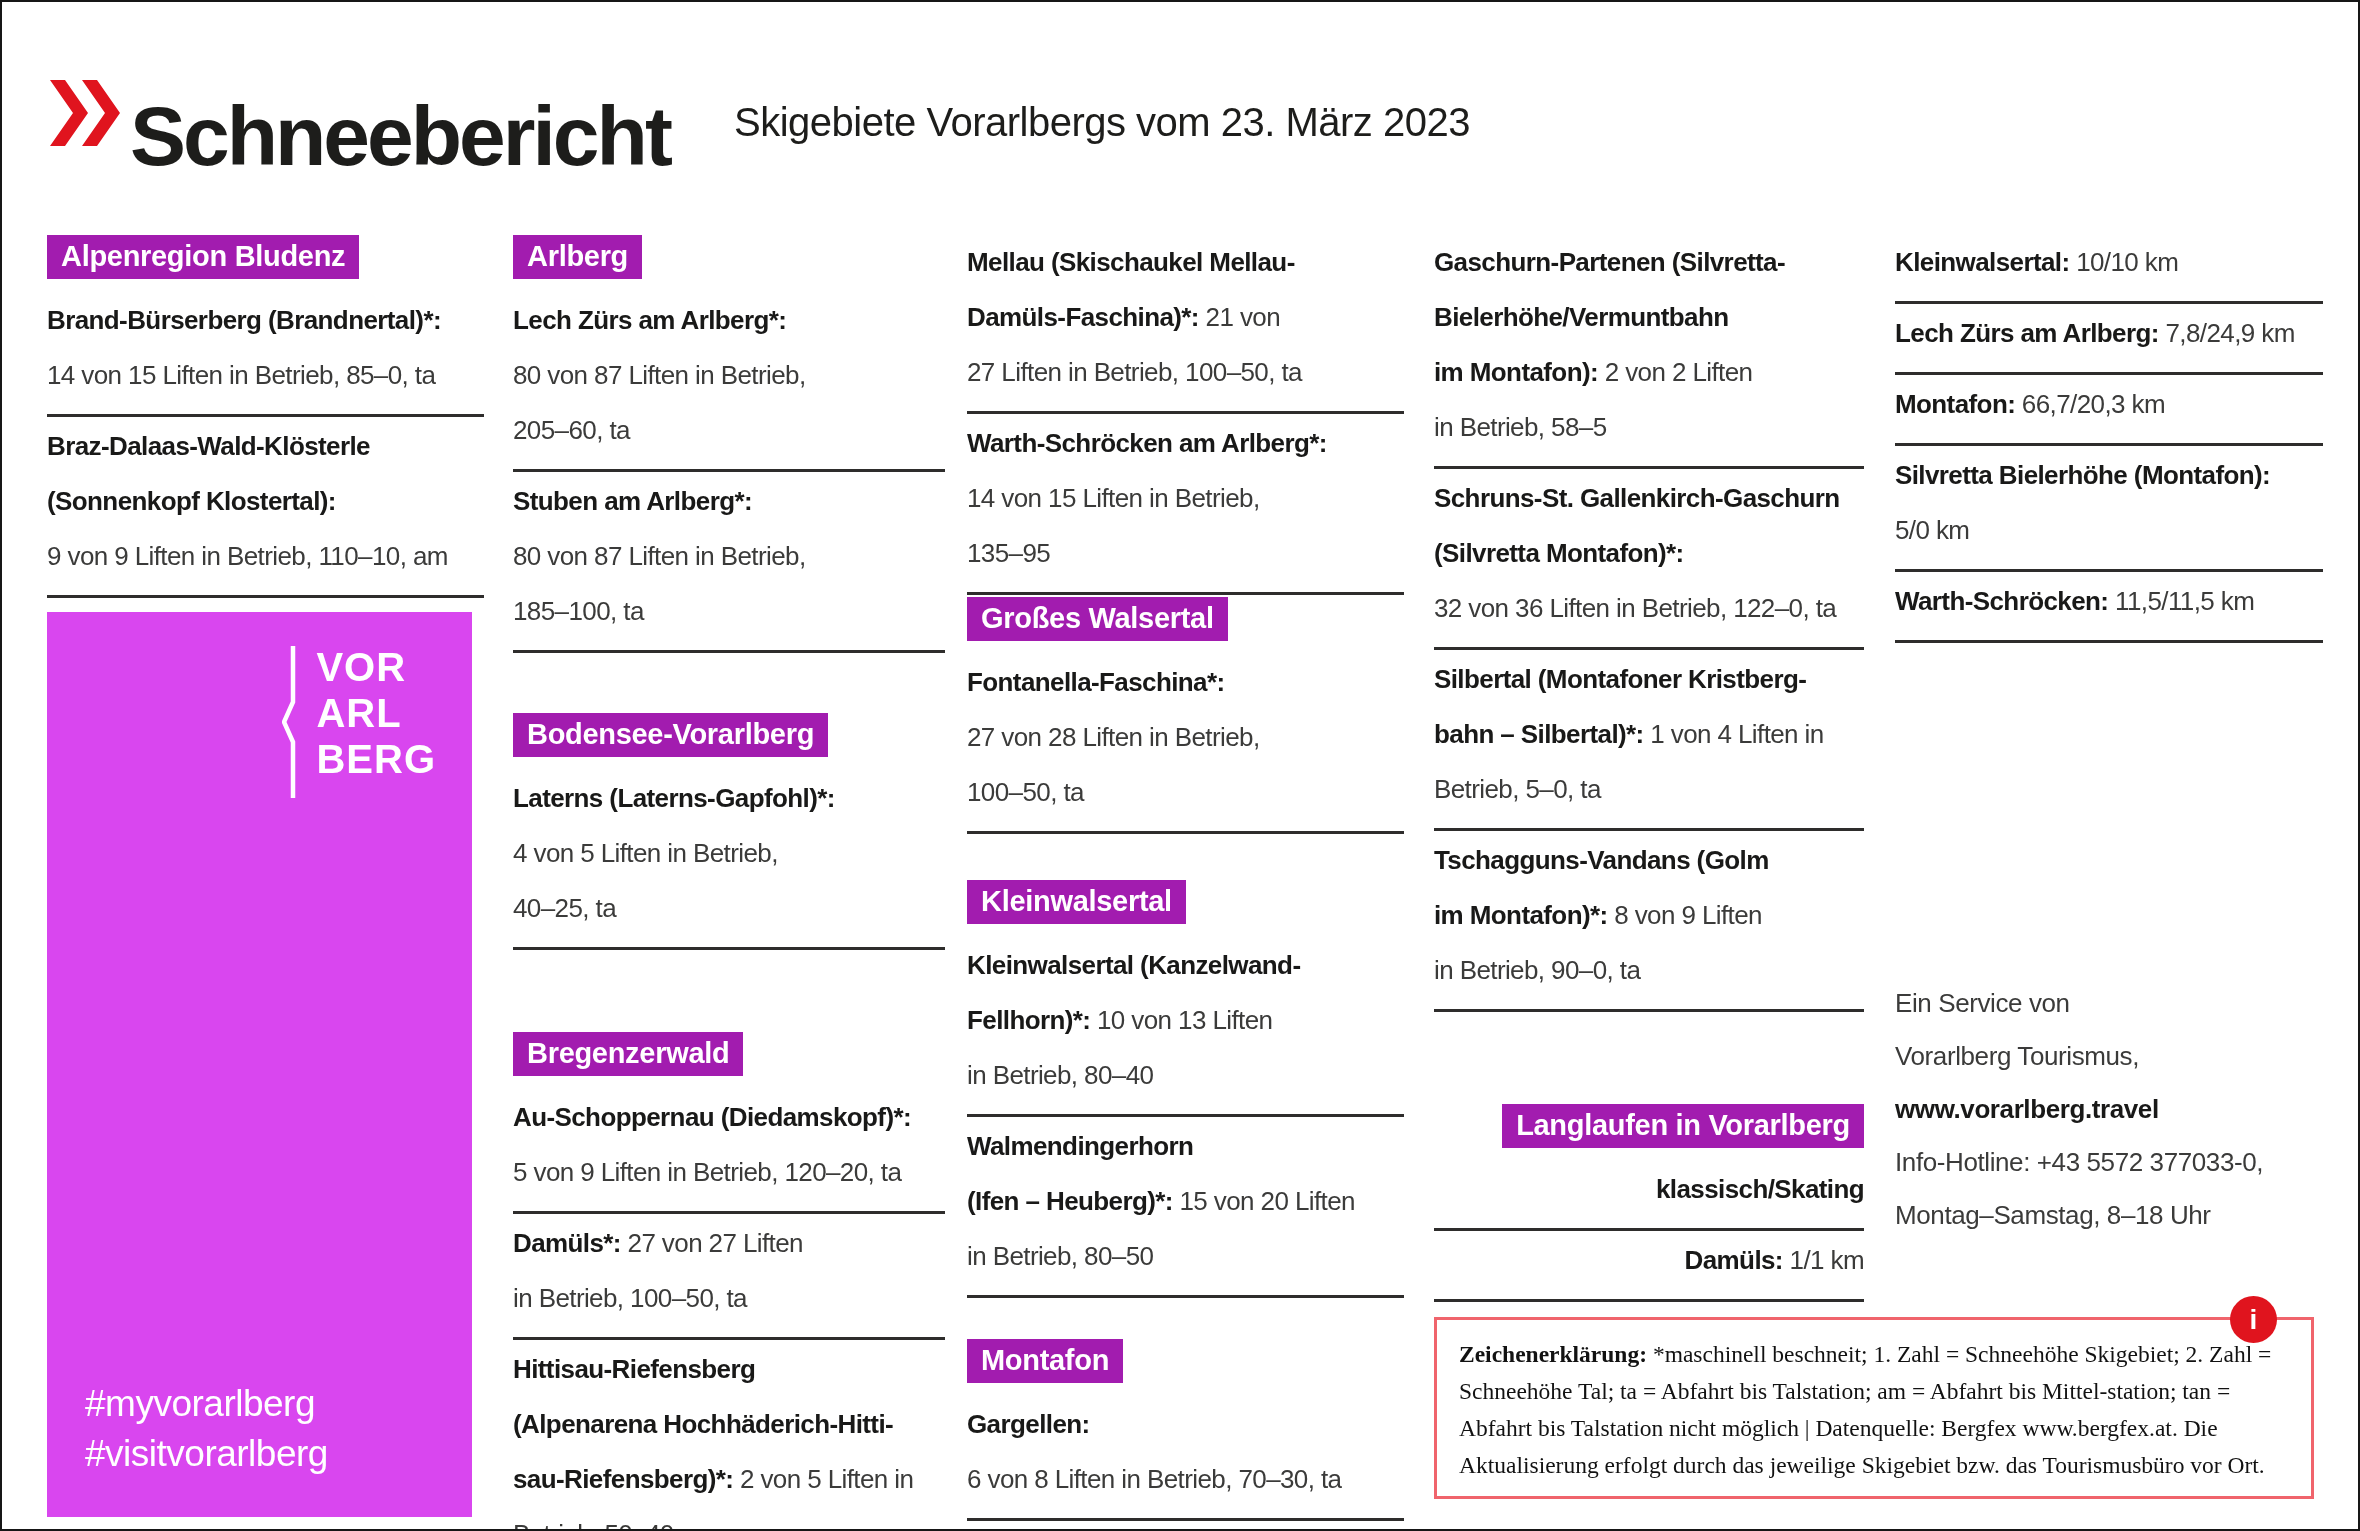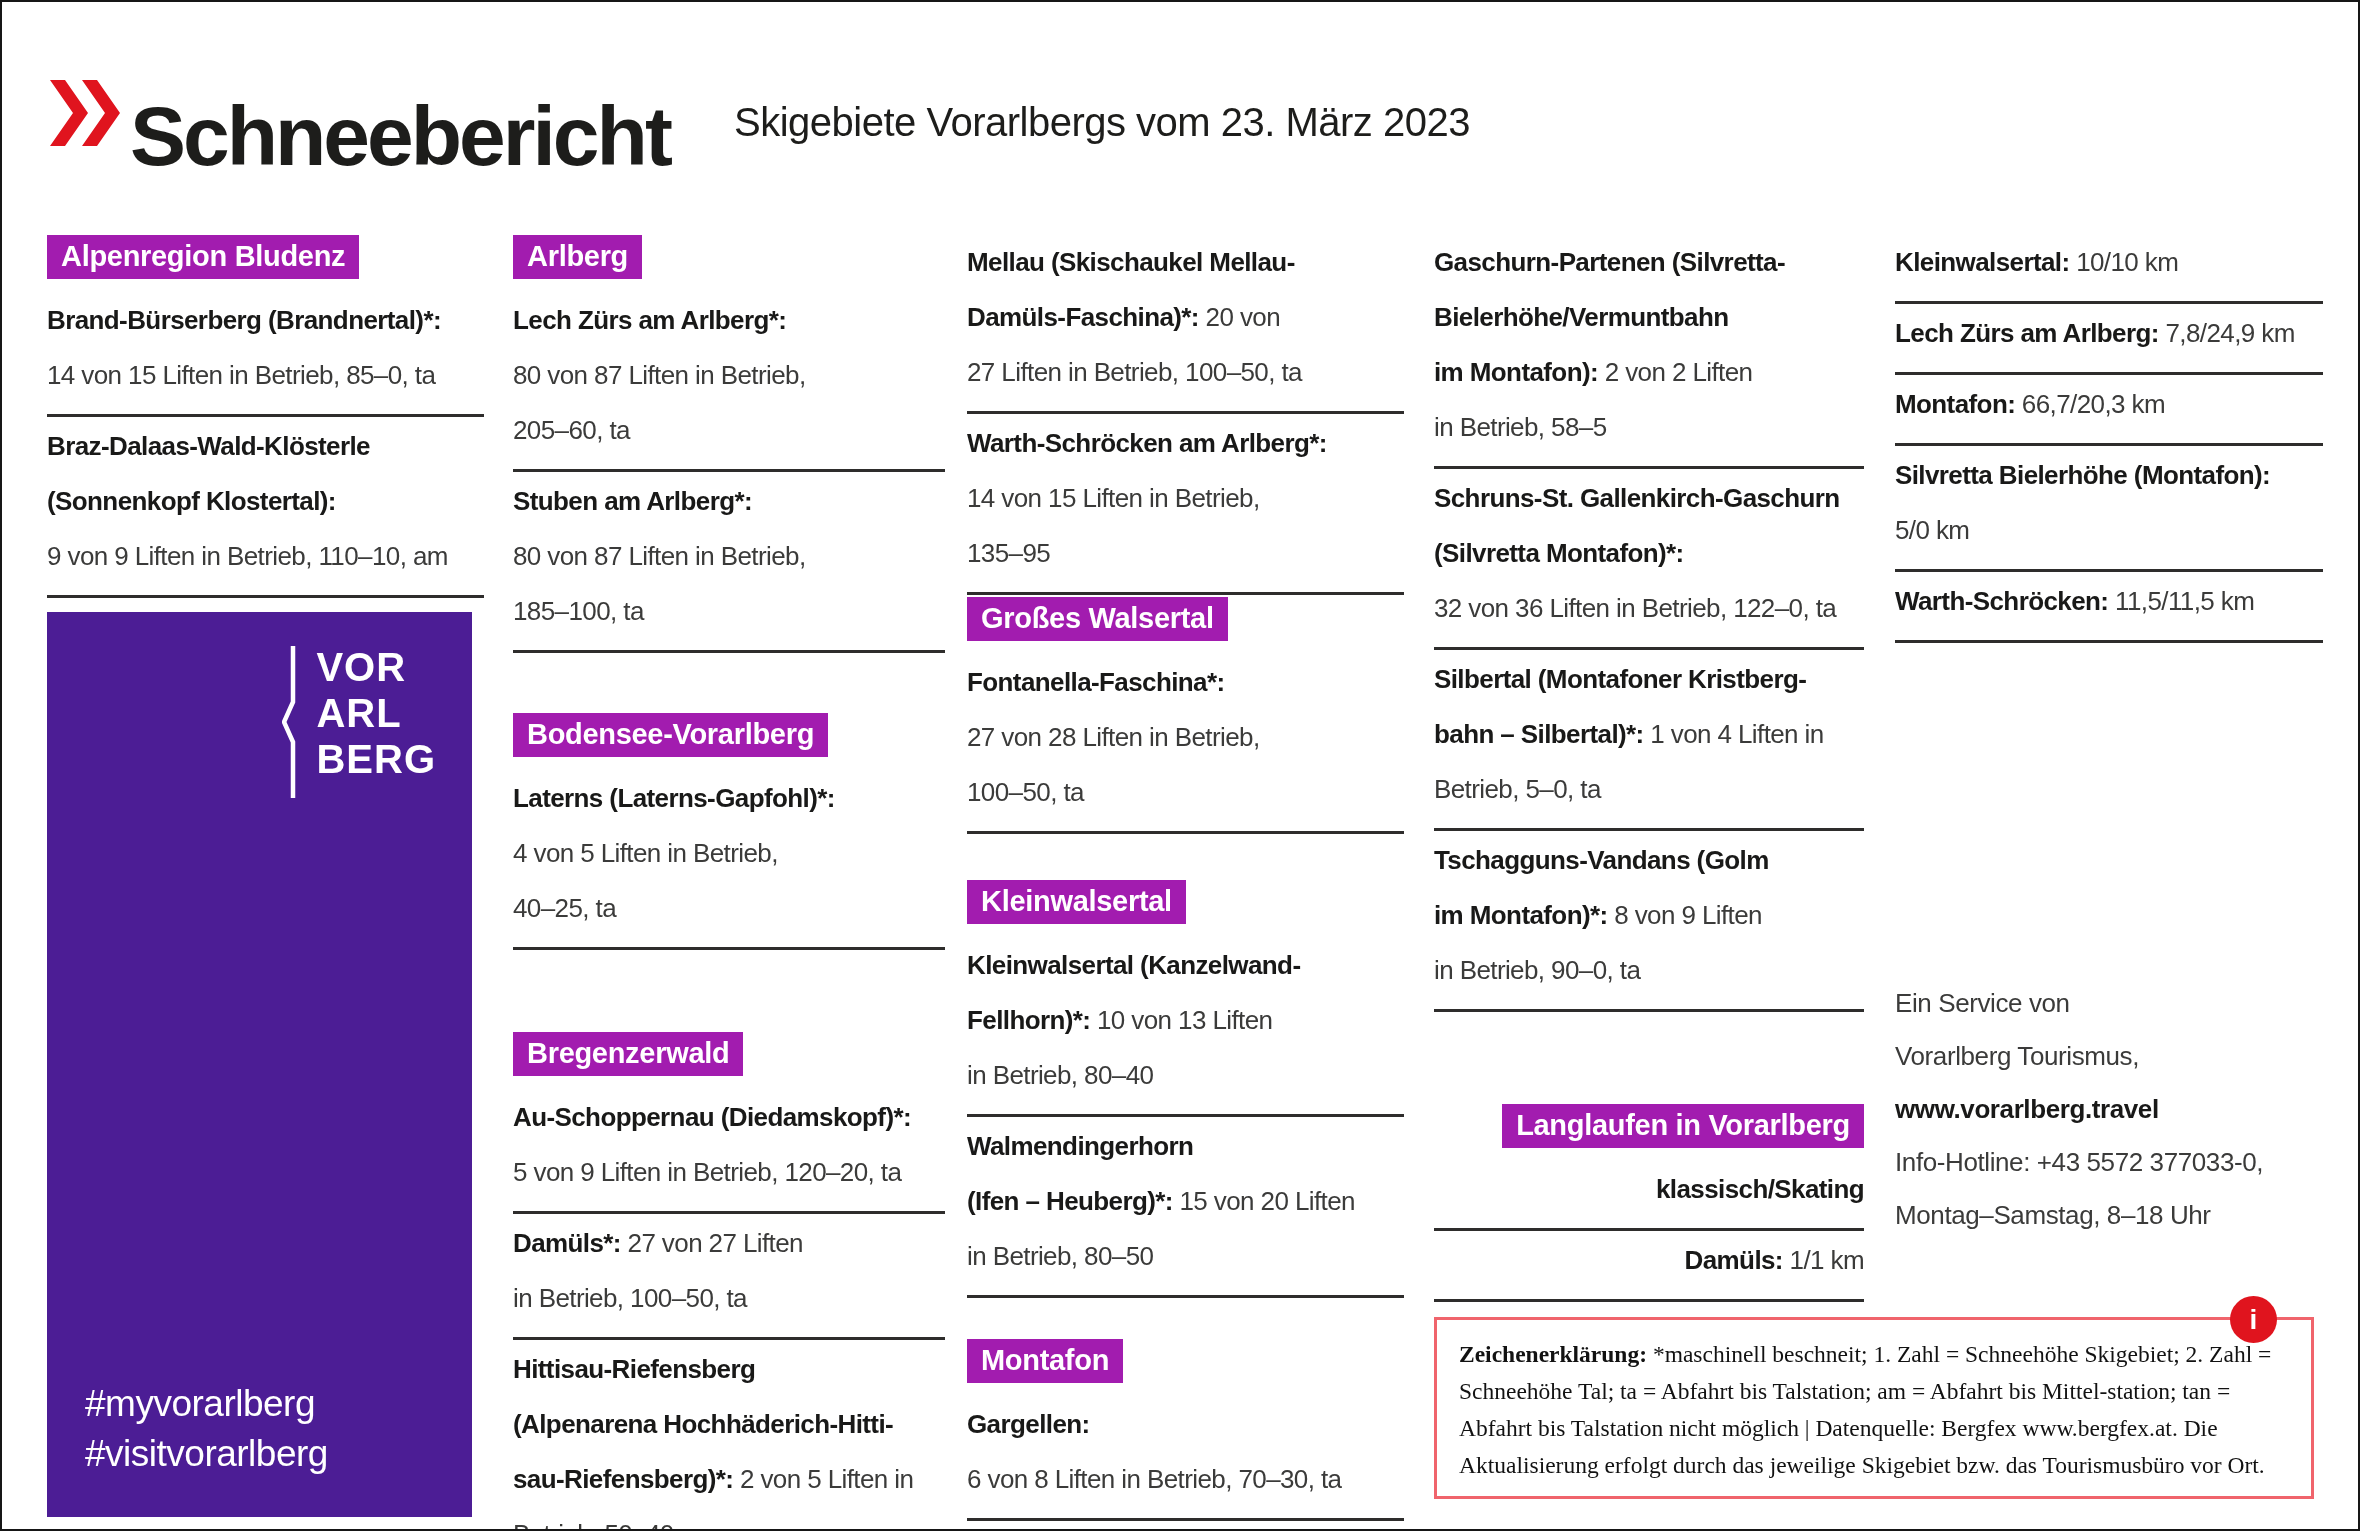--- a/index.html
+++ b/index.html
@@ -37,21 +37,21 @@
     letter-spacing:-0.3px;
   }
   .entry{
     border-bottom:3px solid #2e2d2c; padding-bottom:11px; margin-bottom:2px;
   }
   .ln{font-size:26px; line-height:55px; white-space:nowrap; letter-spacing:-0.6px; color:#3b3b3a;}
   .seg.b{font-weight:bold; color:#191918;}
   
   .brand-box{
     position:absolute; left:45px; top:610px; width:425px; height:905px;
-    background:#4c1d95;
+    background:#d946ef;
   }
   .brand-logo{position:absolute; top:32px; right:36px; display:flex; align-items:flex-start;}
   .brand-logo svg{margin-right:16px; margin-top:2px;}
   .logo-text div{
     color:#ffffff; font-weight:bold; font-size:40px; line-height:46px; letter-spacing:1px;
   }
   .hashtags{position:absolute; left:38px; bottom:38px;}
   .hashtags div{color:#ffffff; font-size:37px; line-height:50px; letter-spacing:-0.5px;}
   
   .service{position:absolute; left:1893px; top:975px; width:430px;}
@@ -118,21 +118,21 @@
           <div class="ln"><span class="seg b">Hittisau-Riefensberg</span></div>
           <div class="ln"><span class="seg b">(Alpenarena Hochhäderich-Hitti-</span></div>
           <div class="ln"><span class="seg b">sau-Riefensberg)*:</span><span class="seg"> 2 von 5 Liften in</span></div>
           <div class="ln"><span class="seg">Betrieb, 50–40</span></div>
         </div></div>
     </div>
   <div class="col" id="col3">
       <div class="section">
         <div class="entry">
           <div class="ln"><span class="seg b">Mellau (Skischaukel Mellau-</span></div>
-          <div class="ln"><span class="seg b">Damüls-Faschina)*:</span><span class="seg"> 20 von</span></div>
+          <div class="ln"><span class="seg b">Damüls-Faschina)*:</span><span class="seg"> 21 von</span></div>
           <div class="ln"><span class="seg">27 Liften in Betrieb,  100–50, ta</span></div>
         </div>
         <div class="entry">
           <div class="ln"><span class="seg b">Warth-Schröcken am Arlberg*:</span></div>
           <div class="ln"><span class="seg">14 von 15 Liften in Betrieb,</span></div>
           <div class="ln"><span class="seg">135–95</span></div>
         </div>
       </div>
       <div class="section"><div class="badge">Großes Walsertal</div><div class="entry">
           <div class="ln"><span class="seg b">Fontanella-Faschina*:</span></div>

